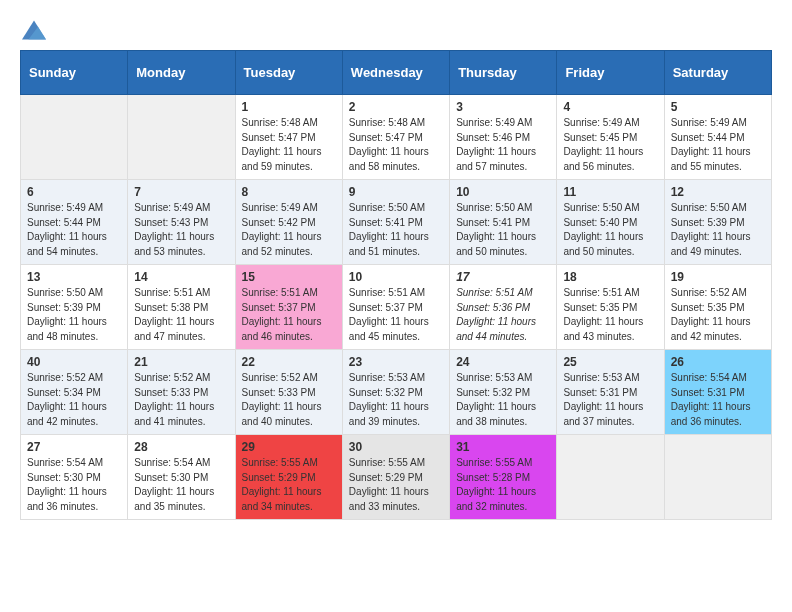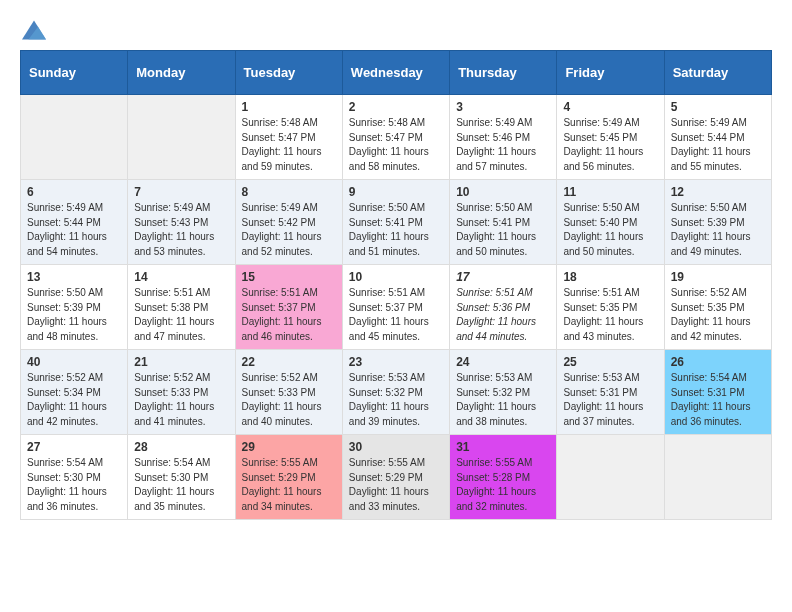--- a/index.html
+++ b/index.html
@@ -332,21 +332,21 @@
 Daylight: 11 hours
 and 36 minutes.</div>
         </td>
         <td style="background-color: rgb(255, 255, 255);">
           <span class="day-number">28</span>
           <div class="day-info" style="white-space: pre-line;">Sunrise: 5:54 AM
 Sunset: 5:30 PM
 Daylight: 11 hours
 and 35 minutes.</div>
         </td>
-        <td style="background-color: #fca5a5;">
+        <td style="background-color: #ef4444;">
           <span class="day-number">29</span>
           <div class="day-info" style="white-space: pre-line;">Sunrise: 5:55 AM
 Sunset: 5:29 PM
 Daylight: 11 hours
 and 34 minutes.</div>
         </td>
         <td style="background-color: #e5e5e5;">
           <span class="day-number">30</span>
           <div class="day-info" style="white-space: pre-line;">Sunrise: 5:55 AM
 Sunset: 5:29 PM

